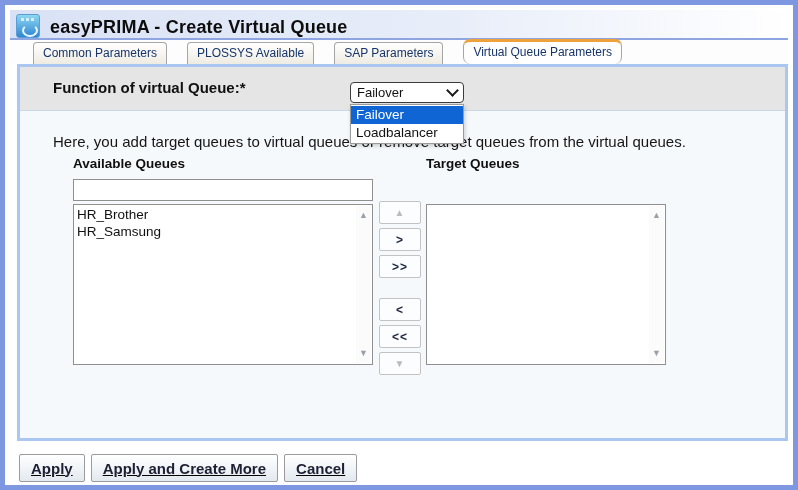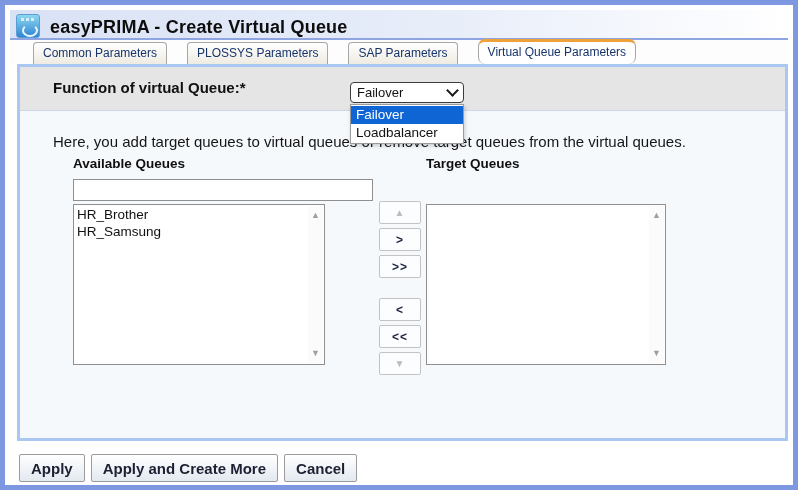--- a/index.html
+++ b/index.html
@@ -44,56 +44,56 @@
 
   .description{position:absolute;left:33px;top:66px;font-size:15px;color:#161616;white-space:nowrap;z-index:1;}
 
   .col-label{position:absolute;top:89px;font-size:13.5px;font-weight:bold;color:#101010;}
   .col-label.avail{left:53px;}
   .col-label.targ{left:406px;}
 
   .filter-input{position:absolute;left:53px;top:112px;width:300px;height:22px;box-sizing:border-box;
     border:1px solid #8f8f8f;background:#fff;font-size:13px;padding:0 4px;font-family:"Liberation Sans",sans-serif;}
   .listbox{position:absolute;top:137px;height:161px;box-sizing:border-box;border:1px solid #8f8f8f;background:#fff;}
-  .listbox.avail{left:53px;width:252px;text-decoration:underline;}
+  .listbox.avail{left:53px;width:300px;text-decoration:underline;}
   .listbox.targ{left:406px;width:240px;}
   .list-items{position:absolute;left:0;top:0;right:17px;bottom:0;overflow:hidden;padding:1px 0;}
   .list-item{font-size:13.5px;color:#111;line-height:17px;padding:0 3px;white-space:nowrap;}
   .vscroll{position:absolute;top:1px;right:1px;bottom:1px;width:15px;background:#fbfbfb;}
   .vscroll .arr{position:absolute;left:0;width:15px;height:15px;font-size:9px;color:#9aa0a6;
     text-align:center;line-height:15px;}
   .vscroll .arr.up{top:2px;}
   .vscroll .arr.down{bottom:2px;}
 
   .transfer-col{position:absolute;left:359px;top:134px;width:42px;display:flex;flex-direction:column;gap:4px;}
   .tbtn{box-sizing:border-box;height:23px;width:42px;border:1px solid #c3c3c3;border-radius:2px;
     background:#fcfdfe;font-size:12px;font-weight:bold;color:#1a2440;display:flex;align-items:center;justify-content:center;
     letter-spacing:1px;cursor:pointer;}
   .tbtn.disabled{color:#b8bcc4;font-size:10px;cursor:default;}
   .tspacer{height:12px;}
 
   
-  .footer{position:absolute;left:14px;top:449px;display:flex;gap:6px;}
+  .footer{position:absolute;left:14px;top:449px;display:flex;gap:6px;text-decoration:underline;}
   .fbtn{height:26px;padding:0 11px;border:1px solid #9b9b9b;border-radius:2px;
     background:linear-gradient(#ffffff,#e3e9f0);font-size:15px;font-weight:bold;color:#1f1f33;
     display:flex;align-items:center;cursor:pointer;font-family:"Liberation Sans",sans-serif;}
 </style>
 </head>
 <body>
 
 <div class="window">
 
   <div class="titlebar">
     <div class="app-icon"></div>
     <div class="title">easyPRIMA - Create Virtual Queue</div>
   </div>
 
   <div class="tabstrip">
     <div class="tab">Common Parameters</div>
-    <div class="tab">PLOSSYS Parameters</div>
+    <div class="tab">PLOSSYS Available</div>
     <div class="tab">SAP Parameters</div>
     <div class="tab active">Virtual Queue Parameters</div>
   </div>
 
   <div class="panel">
 
     <div class="function-row">
       <div class="function-label">Function of virtual Queue:*</div>
     </div>
 

